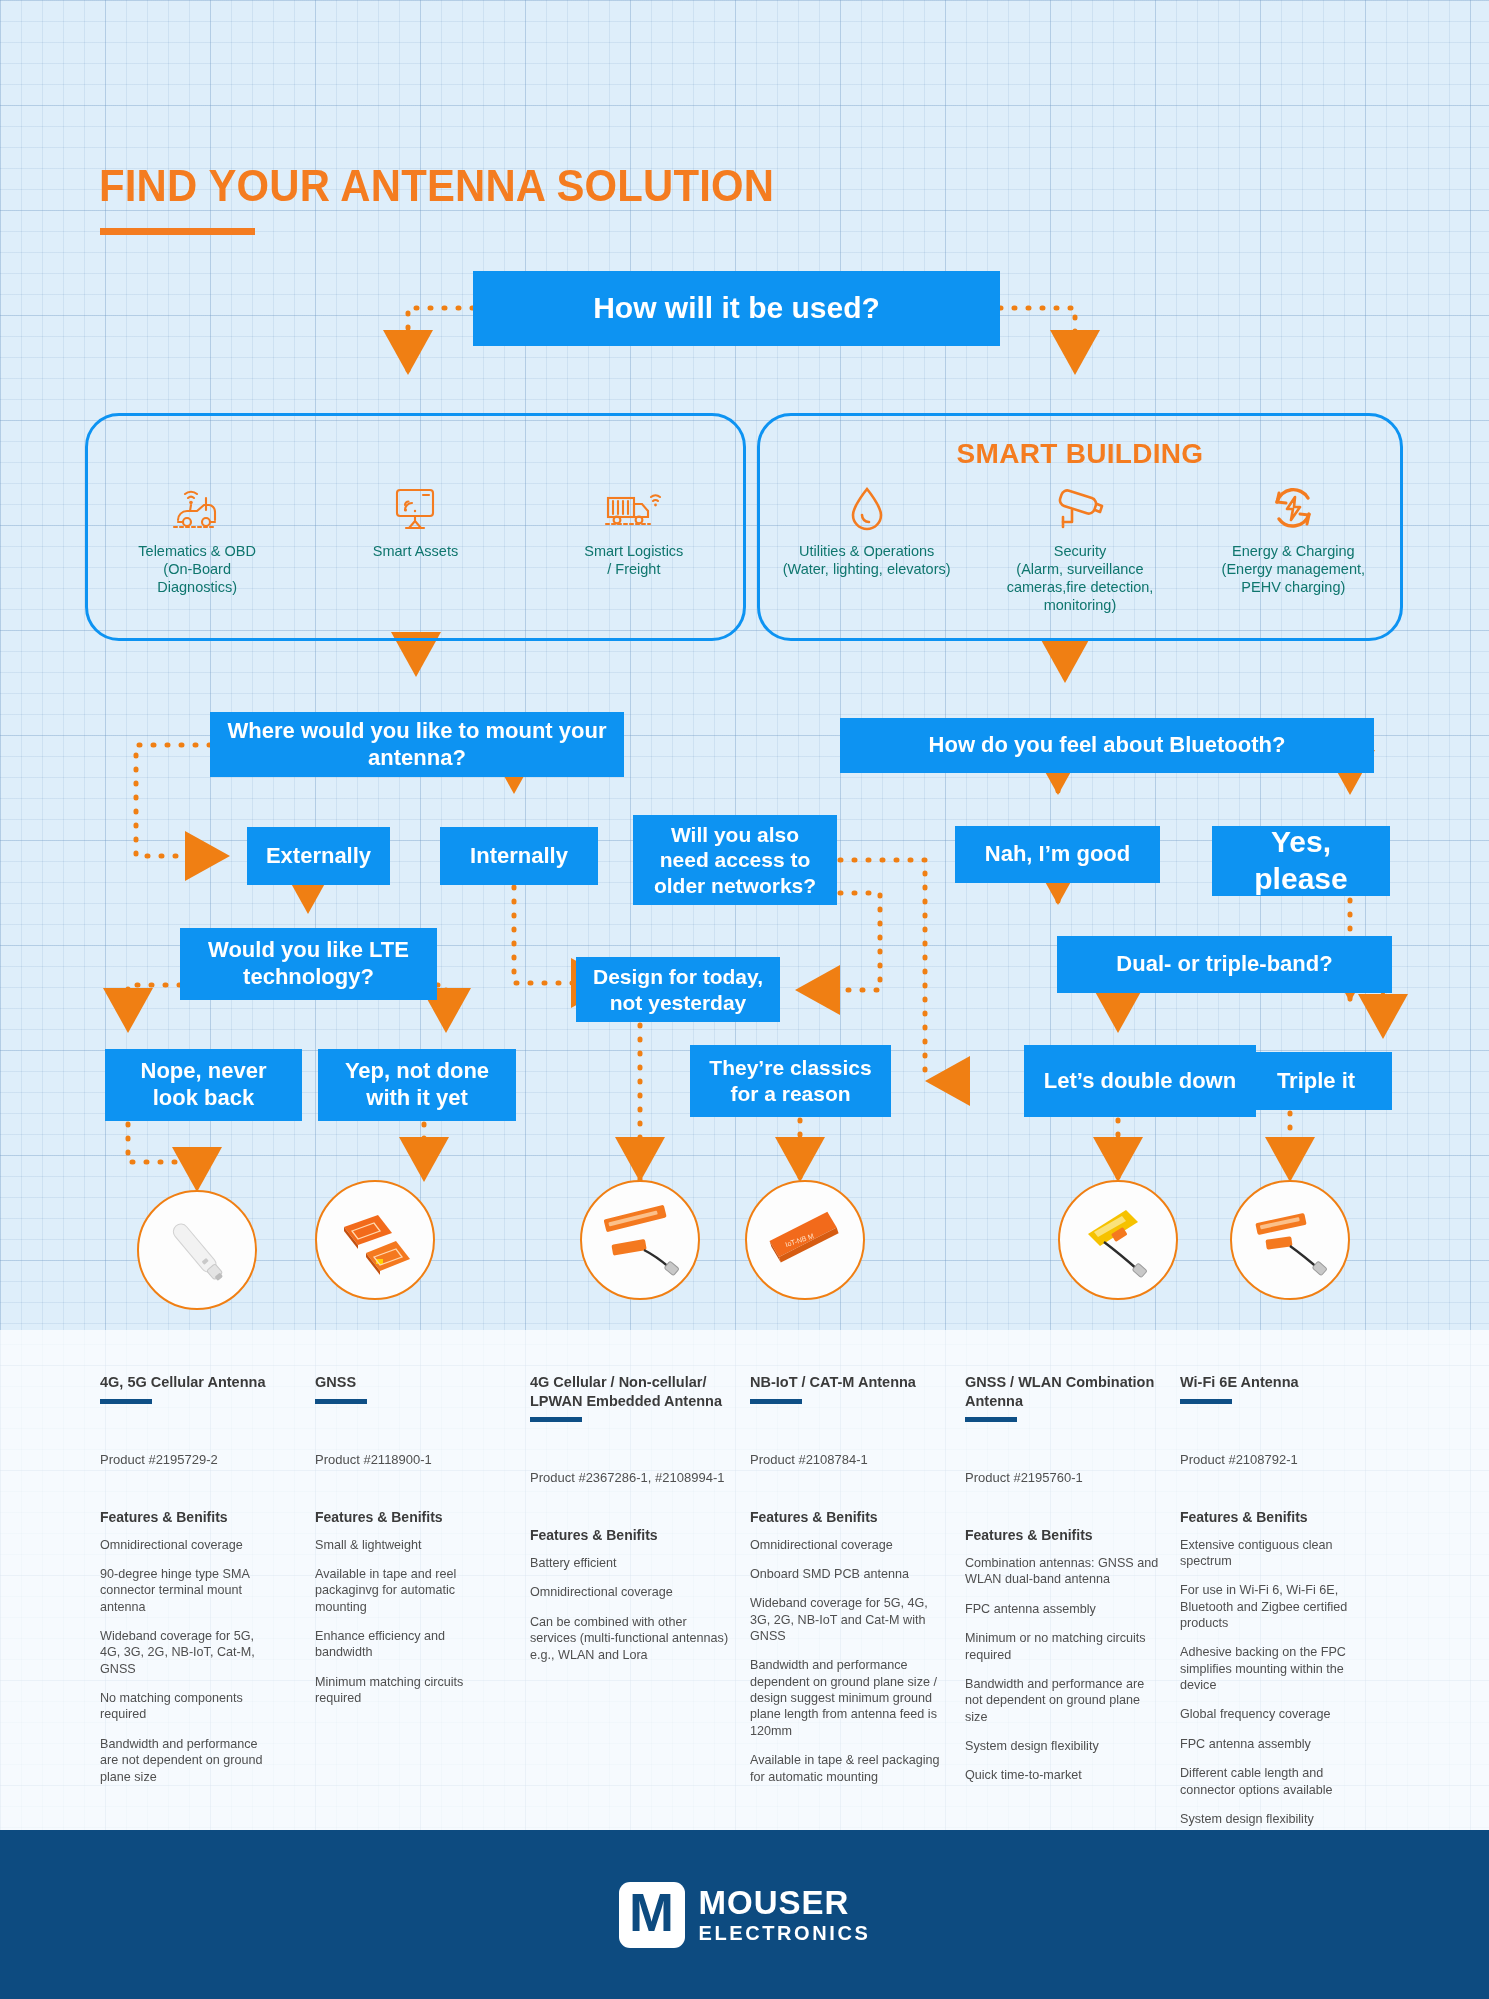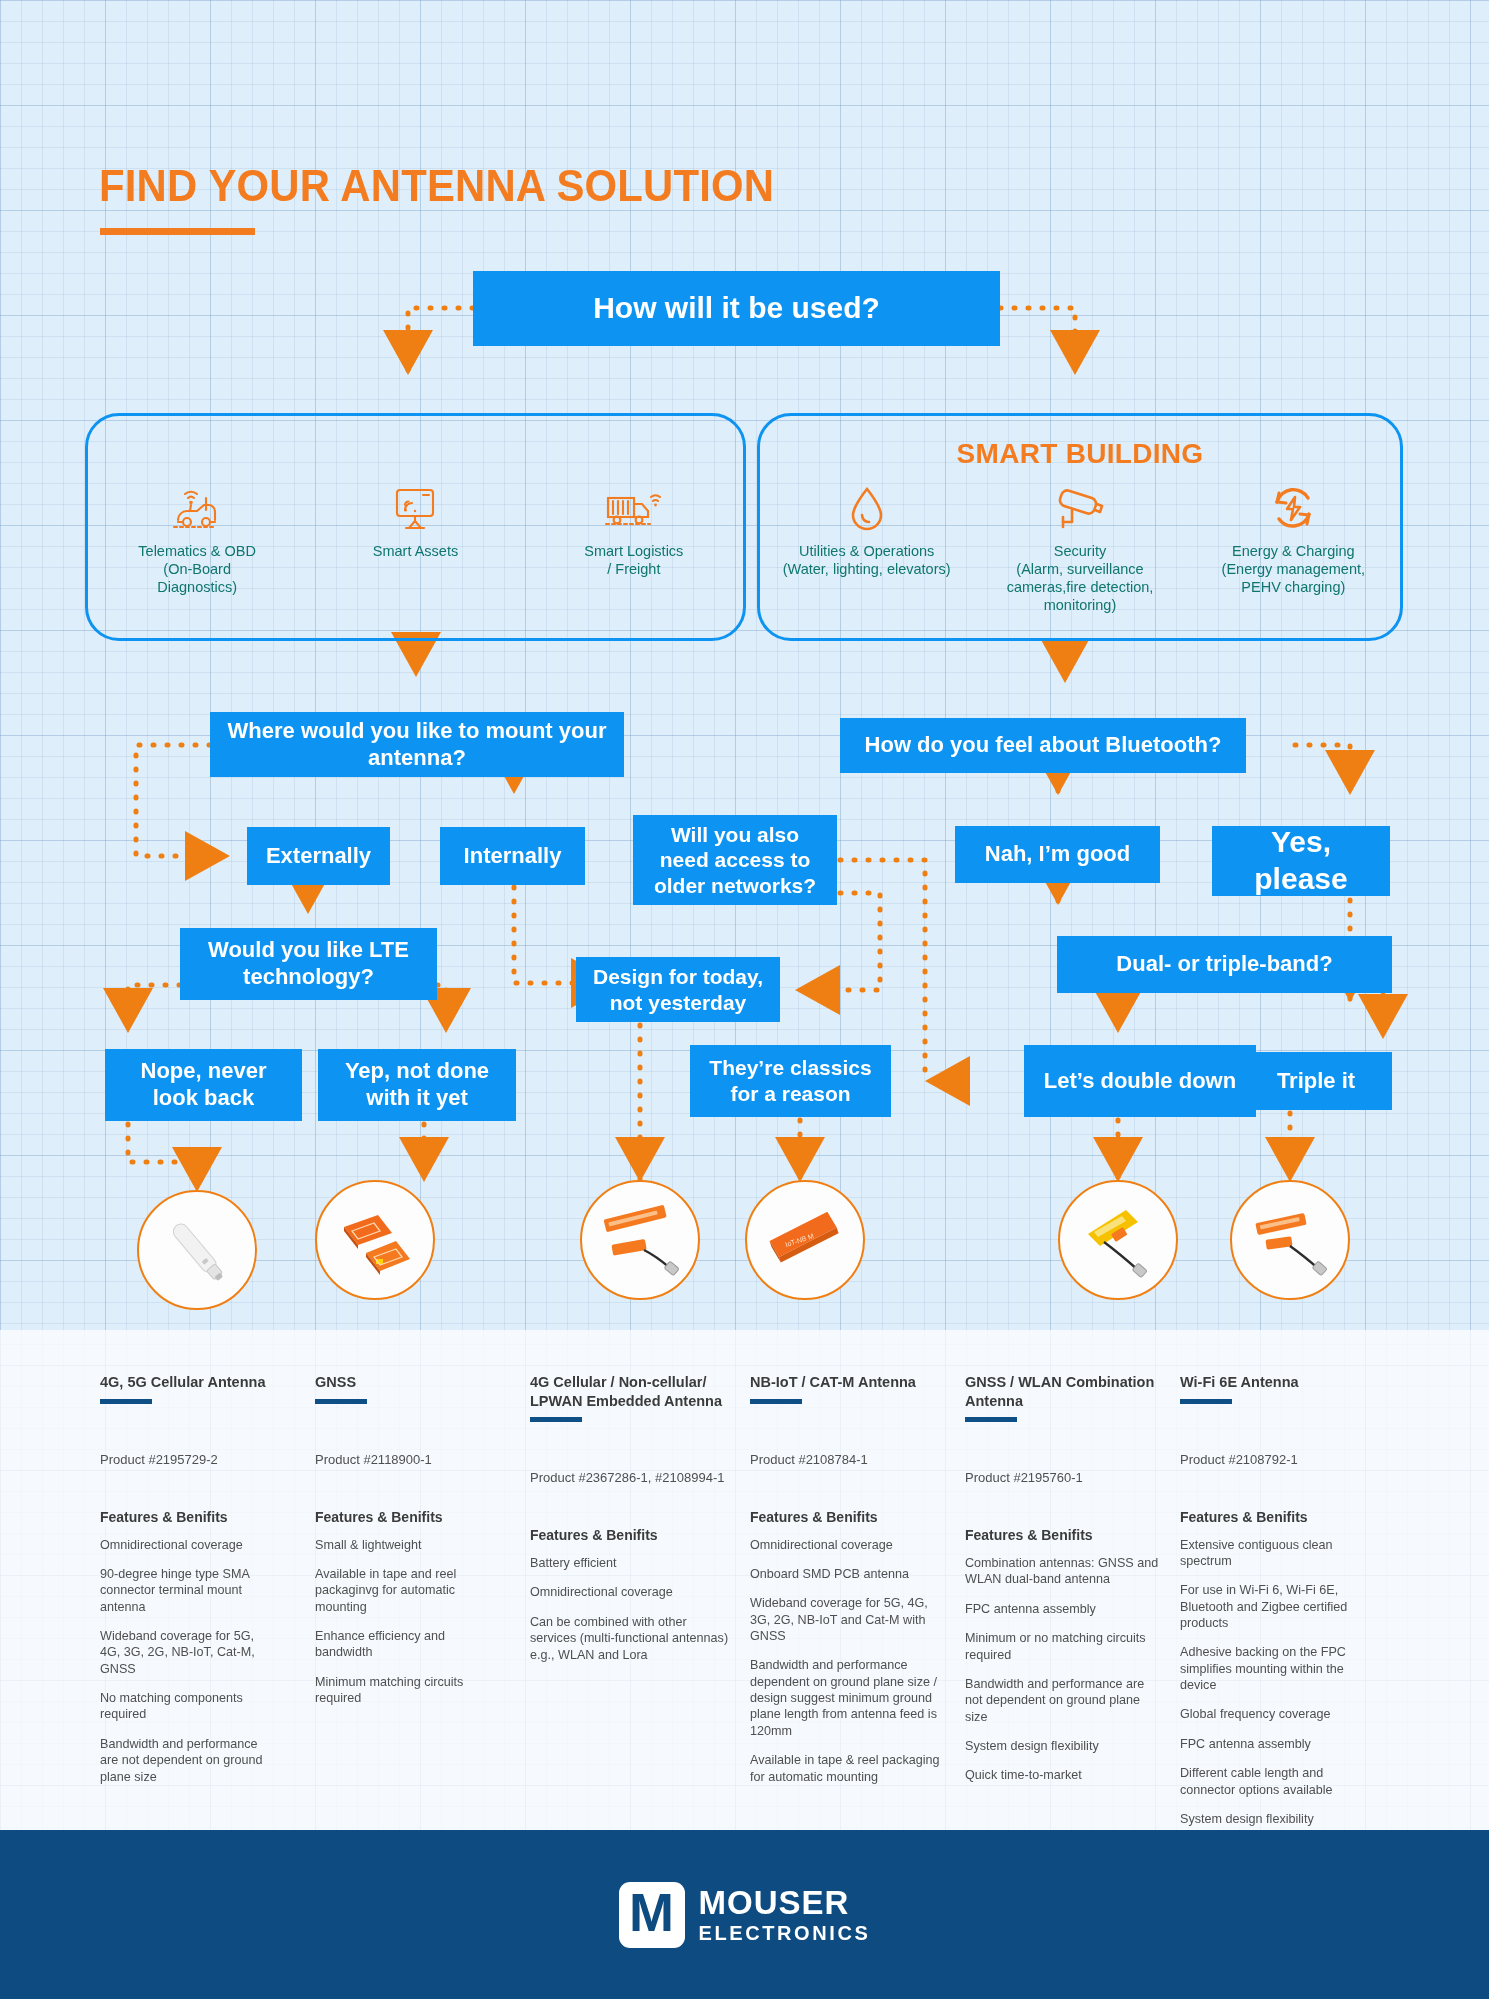--- a/index.html
+++ b/index.html
@@ -62,23 +62,23 @@
   }
   .icon-cell { width:150px; display:flex; flex-direction:column; align-items:center; }
   .icon-cell.wide { width:200px; }
   .icon-cell svg { display:block; }
   .icon-label {
     margin-top:8px; font-size:14.5px; color:#0f766e; text-align:center; line-height:1.25;
   }
 
   
   #q-mount    { left:210px; top:712px;  width:414px; height:65px;  font-size:22px; }
-  #q-bt       { left:840px; top:718px;  width:406px; height:55px;  font-size:22px; }
+  #q-bt       { left:840px; top:718px;  width:534px; height:55px;  font-size:22px; }
   #a-ext      { left:247px; top:827px;  width:143px; height:58px;  font-size:22px; }
-  #a-int      { left:440px; top:827px;  width:145px; height:58px;  font-size:22px; }
+  #a-int      { left:440px; top:827px;  width:158px; height:58px;  font-size:22px; }
   #q-older    { left:633px; top:815px;  width:204px; height:90px;  font-size:21px; }
   #a-nah      { left:955px; top:826px;  width:205px; height:57px;  font-size:22px; }
   #a-yes      { left:1212px;top:826px;  width:178px; height:70px;  font-size:30px; }
   #q-lte      { left:180px; top:928px;  width:257px; height:72px;  font-size:22px; }
   #q-band     { left:1057px;top:936px;  width:335px; height:57px;  font-size:22px; }
   #a-today    { left:576px; top:957px;  width:204px; height:65px;  font-size:21px; }
   #a-nope     { left:105px; top:1049px; width:197px; height:72px;  font-size:22px; }
   #a-yep      { left:318px; top:1049px; width:198px; height:72px;  font-size:22px; }
   #a-classics { left:690px; top:1045px; width:201px; height:72px;  font-size:21px; }
   #a-double   { left:1024px;top:1045px; width:232px; height:72px;  font-size:22px; }

